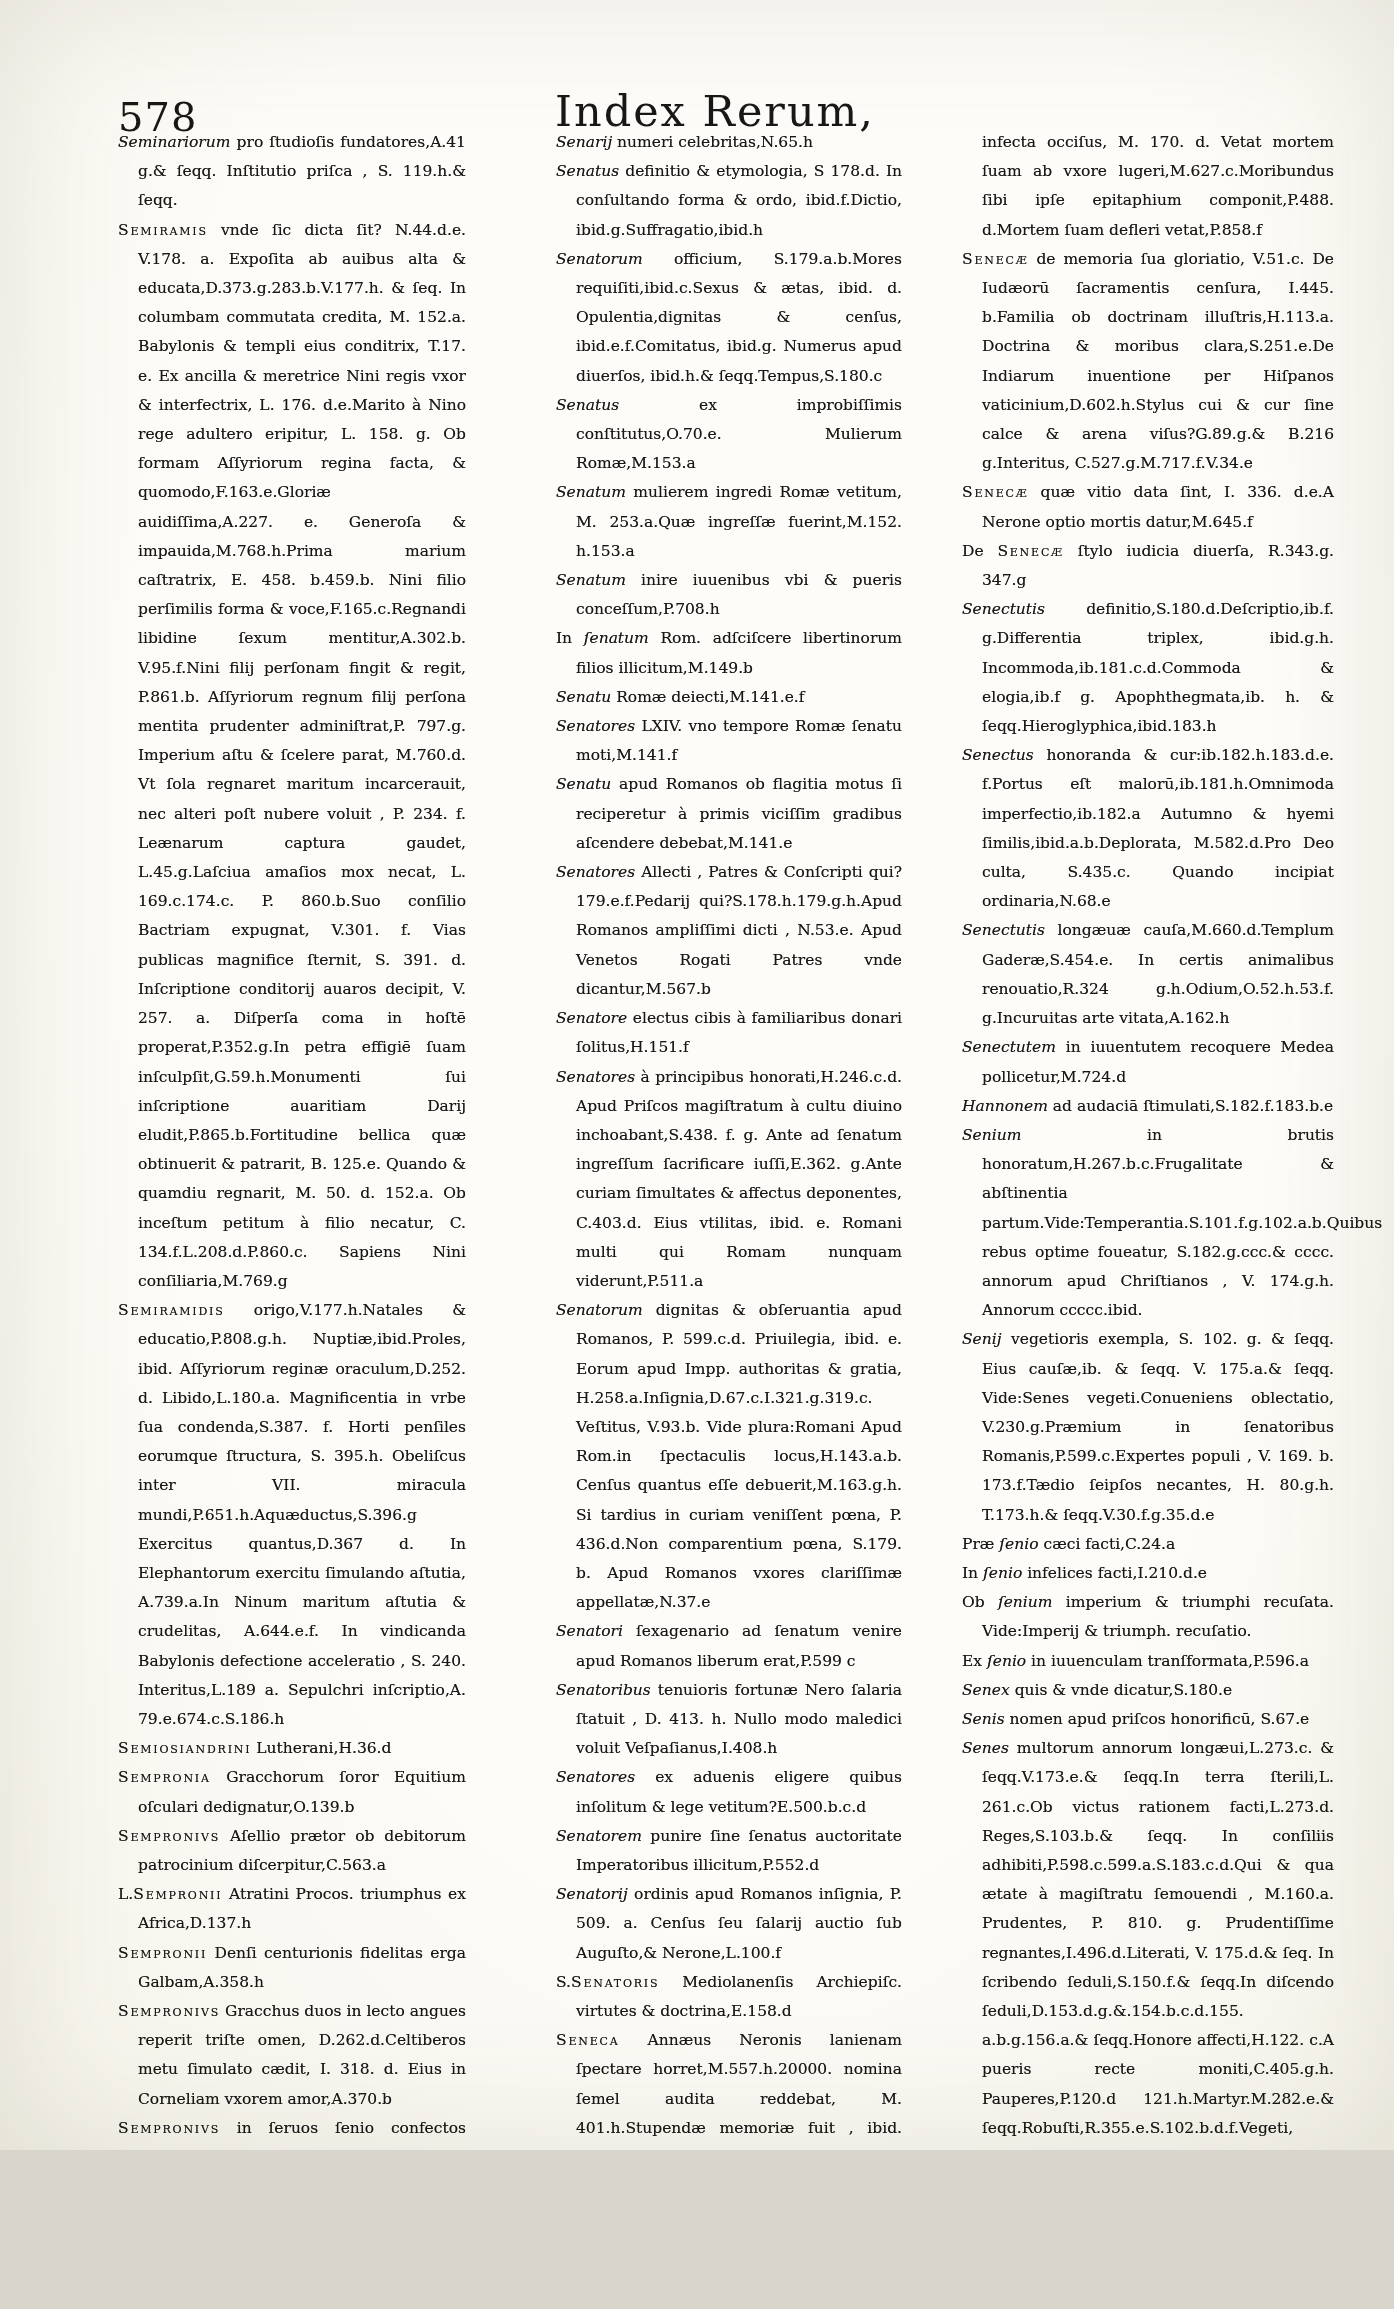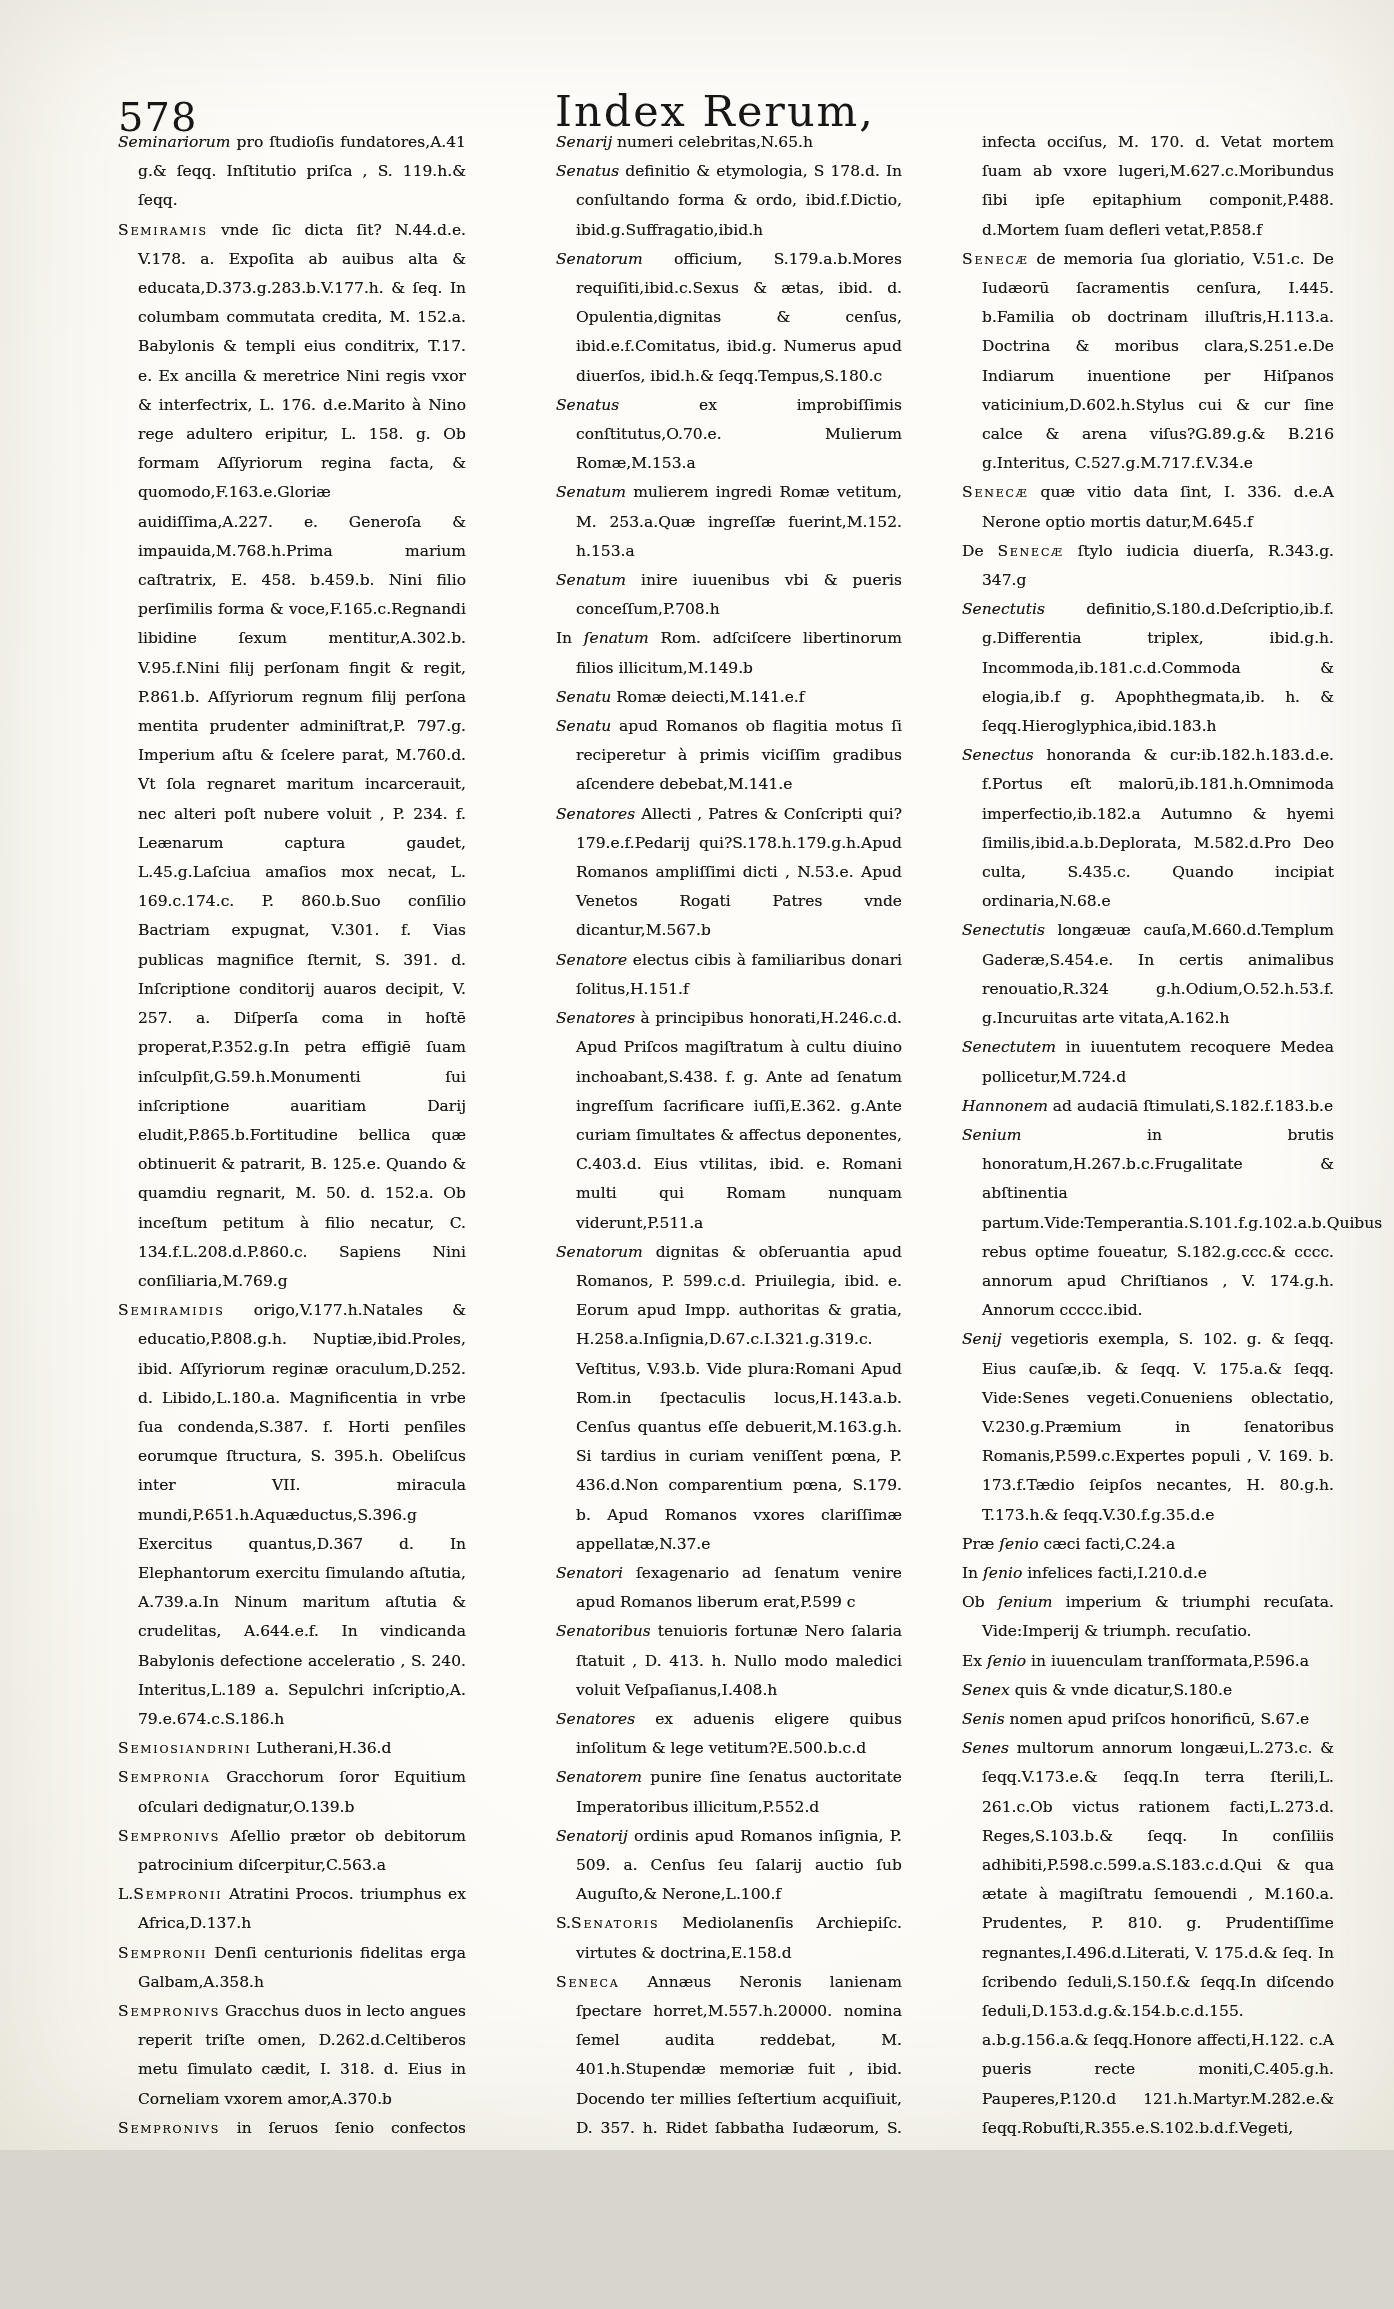--- a/index.html
+++ b/index.html
@@ -59,20 +59,21 @@
     </div>
   <div class="col col2">
       <p class="entry"><span class="hd-it">Senarij</span> numeri celebritas,N.65.h</p>
       <p class="entry"><span class="hd-it">Senatus</span> definitio &amp; etymologia, S 178.d. In conſultando forma &amp; ordo, ibid.f.Dictio, ibid.g.Suffragatio,ibid.h</p>
       <p class="entry"><span class="hd-it">Senatorum</span> officium, S.179.a.b.Mores requiſiti,ibid.c.Sexus &amp; ætas, ibid. d. Opulentia,dignitas &amp; cenſus, ibid.e.f.Comitatus, ibid.g. Numerus apud diuerſos, ibid.h.&amp; ſeqq.Tempus,S.180.c</p>
       <p class="entry"><span class="hd-it">Senatus</span> ex improbiſſimis conſtitutus,O.70.e. Mulierum Romæ,M.153.a</p>
       <p class="entry"><span class="hd-it">Senatum</span> mulierem ingredi Romæ vetitum, M. 253.a.Quæ ingreſſæ fuerint,M.152. h.153.a</p>
       <p class="entry"><span class="hd-it">Senatum</span> inire iuuenibus vbi &amp; pueris conceſſum,P.708.h</p>
       <p class="entry"><span class="pre">In </span><span class="hd-it">ſenatum</span> Rom. adſciſcere libertinorum filios illicitum,M.149.b</p>
       <p class="entry"><span class="hd-it">Senatu</span> Romæ deiecti,M.141.e.f</p>
+      <p class="entry"><span class="hd-it">Senatores</span> LXIV. vno tempore Romæ ſenatu moti,M.141.f</p>
       <p class="entry"><span class="hd-it">Senatu</span> apud Romanos ob flagitia motus ſi reciperetur à primis viciſſim gradibus aſcendere debebat,M.141.e</p>
       <p class="entry"><span class="hd-it">Senatores</span> Allecti , Patres &amp; Conſcripti qui? 179.e.f.Pedarij qui?S.178.h.179.g.h.Apud Romanos ampliſſimi dicti , N.53.e. Apud Venetos Rogati Patres vnde dicantur,M.567.b</p>
       <p class="entry"><span class="hd-it">Senatore</span> electus cibis à familiaribus donari ſolitus,H.151.f</p>
       <p class="entry"><span class="hd-it">Senatores</span> à principibus honorati,H.246.c.d. Apud Priſcos magiſtratum à cultu diuino inchoabant,S.438. f. g. Ante ad ſenatum ingreſſum ſacrificare iuſſi,E.362. g.Ante curiam ſimultates &amp; affectus deponentes, C.403.d. Eius vtilitas, ibid. e. Romani multi qui Romam nunquam viderunt,P.511.a</p>
       <p class="entry"><span class="hd-it">Senatorum</span> dignitas &amp; obſeruantia apud Romanos, P. 599.c.d. Priuilegia, ibid. e. Eorum apud Impp. authoritas &amp; gratia, H.258.a.Inſignia,D.67.c.I.321.g.319.c. Veſtitus, V.93.b. Vide plura:Romani Apud Rom.in ſpectaculis locus,H.143.a.b. Cenſus quantus eſſe debuerit,M.163.g.h. Si tardius in curiam veniſſent pœna, P. 436.d.Non comparentium pœna, S.179. b. Apud Romanos vxores clariſſimæ appellatæ,N.37.e</p>
       <p class="entry"><span class="hd-it">Senatori</span> ſexagenario ad ſenatum venire apud Romanos liberum erat,P.599 c</p>
       <p class="entry"><span class="hd-it">Senatoribus</span> tenuioris fortunæ Nero ſalaria ſtatuit , D. 413. h. Nullo modo maledici voluit Veſpaſianus,I.408.h</p>
       <p class="entry"><span class="hd-it">Senatores</span> ex aduenis eligere quibus inſolitum &amp; lege vetitum?E.500.b.c.d</p>
       <p class="entry"><span class="hd-it">Senatorem</span> punire ſine ſenatus auctoritate Imperatoribus illicitum,P.552.d</p>
       <p class="entry"><span class="hd-it">Senatorij</span> ordinis apud Romanos inſignia, P. 509. a. Cenſus ſeu ſalarij auctio ſub Auguſto,&amp; Nerone,L.100.f</p>

